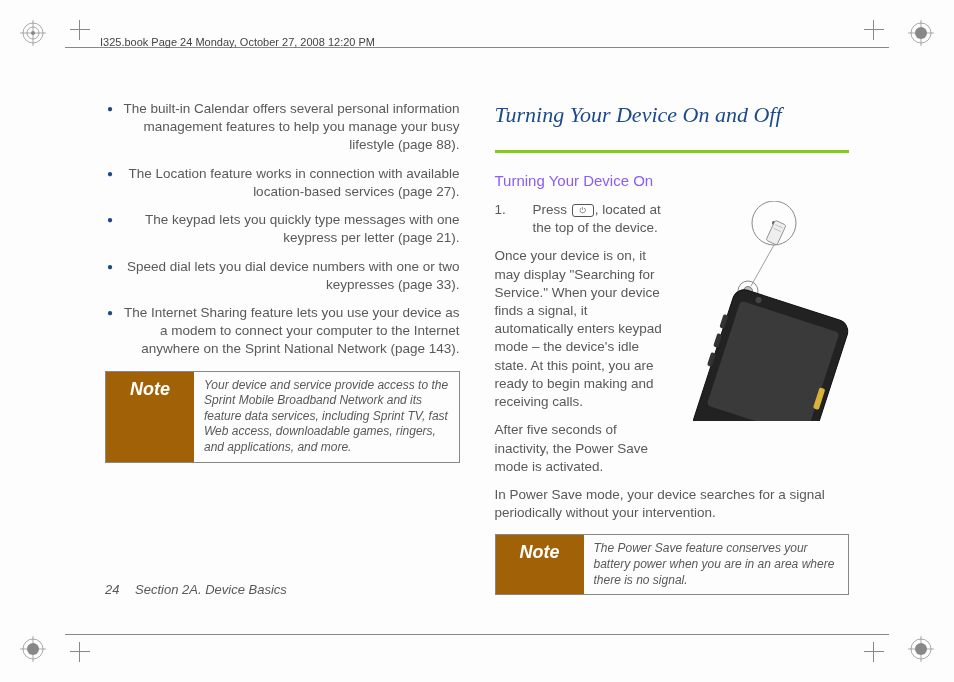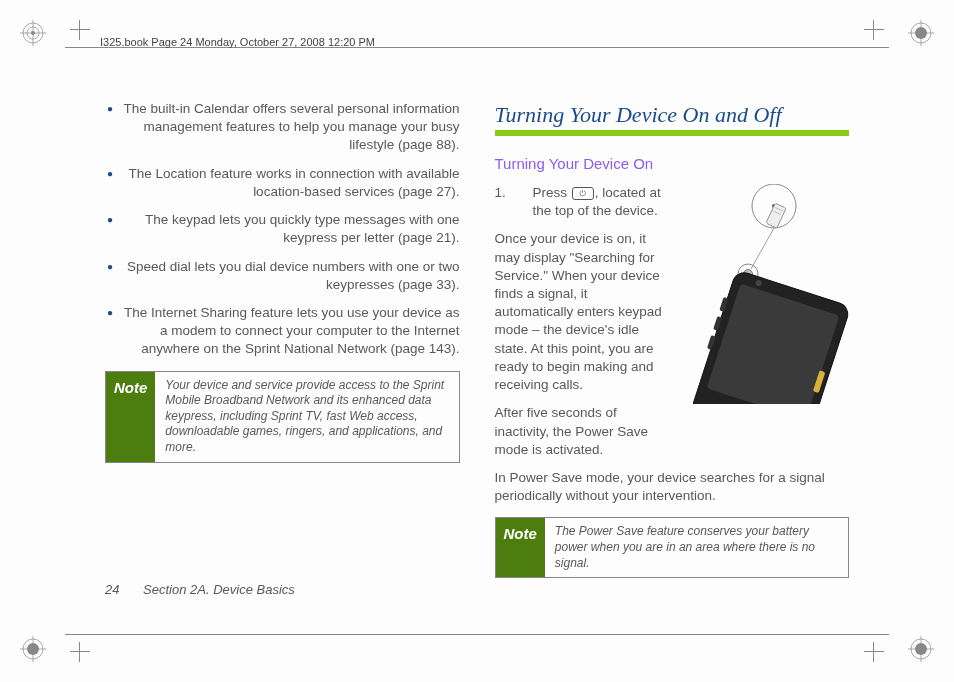--- a/index.html
+++ b/index.html
@@ -57,36 +57,36 @@
   .bullet-text { flex: 1; text-align: right; }
   .note-box {
     border: 1px solid #888;
     display: flex;
     font-size: 12px;
     font-style: italic;
     line-height: 1.3;
     margin-top: 12px;
   }
   .note-tab {
-    background: #4d7c0f;
+    background: #a16207;
     color: #fff;
     font-style: italic;
     font-weight: bold;
-    padding: 6px 8px;
-    font-size: 15px;
+    padding: 6px 24px;
+    font-size: 18px;
     display: flex;
     align-items: flex-start;
   }
   .note-body { padding: 6px 10px 6px 10px; text-align: left; }
   .section-title {
     font-size: 22px;
     font-style: italic;
     color: #1b4b8a;
-    border-bottom: 6px solid #84cc16;
-    padding-bottom: 0;
+    border-bottom: 3px solid #84cc16;
+    padding-bottom: 20px;
     margin-bottom: 18px;
     font-family: Georgia, 'Times New Roman', serif;
     font-weight: normal;
   }
   .sub-title {
     font-size: 15px;
     color: #8b5cf6;
     margin-bottom: 10px;
     font-weight: normal;
   }
@@ -111,21 +111,21 @@
   .device-figure { flex: 0 0 170px; height: 220px; }
   .para { margin-bottom: 10px; }
   .footer {
     position: absolute;
     bottom: 85px;
     left: 105px;
     font-size: 13px;
     font-style: italic;
     color: #58595b;
   }
-  .footer .pg { font-weight: normal; color:#58595b; margin-right: 20px; }
+  .footer .pg { font-weight: normal; color:#58595b; margin-right: 12px; }
 </style>
 </head>
 <body>
 
 <div class="hline-top"></div>
 <div class="hline-bot"></div>
 <div class="cross ctl"></div>
 <div class="cross ctr"></div>
 <div class="cross cbl"></div>
 <div class="cross cbr"></div>
@@ -183,21 +183,21 @@
         <span class="bullet-dot">●</span>
         <span class="bullet-text">Speed dial lets you dial device numbers with one or two keypresses (page 33).</span>
       </div>
     <div class="bullet-item">
         <span class="bullet-dot">●</span>
         <span class="bullet-text">The Internet Sharing feature lets you use your device as a modem to connect your computer to the Internet anywhere on the Sprint National Network (page 143).</span>
       </div>
 
     <div class="note-box">
       <div class="note-tab">Note</div>
-      <div class="note-body">Your device and service provide access to the Sprint Mobile Broadband Network and its enhanced data keypress, including Sprint TV, fast Web access, downloadable games, ringers, and applications, and more.</div>
+      <div class="note-body">Your device and service provide access to the Sprint Mobile Broadband Network and its feature data services, including Sprint TV, fast Web access, downloadable games, ringers, and applications, and more.</div>
     </div>
   </div>
 
   <div class="col">
     <h2 class="section-title">Turning Your Device On and Off</h2>
     <h3 class="sub-title">Turning Your Device On</h3>
     <div class="right-body">
       <div class="right-text">
         <div class="step">
           <span class="step-num">1.</span>

